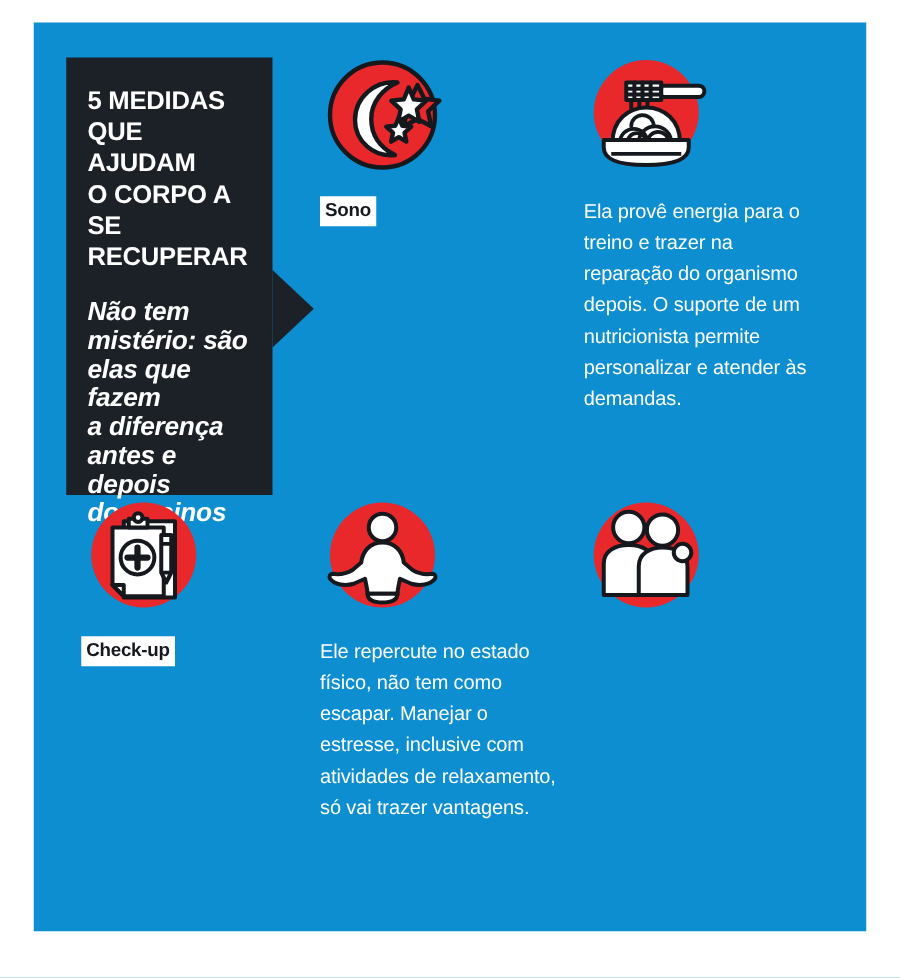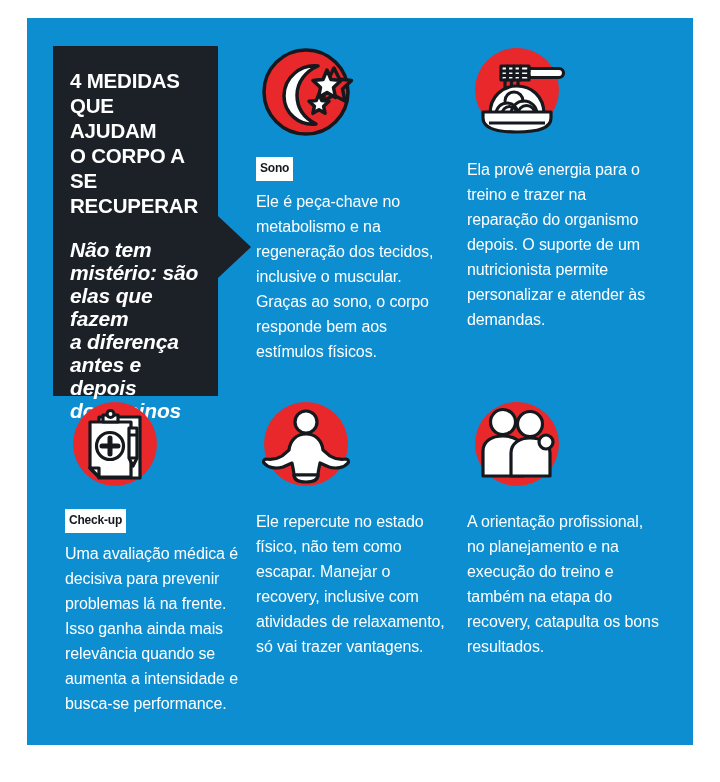--- a/index.html
+++ b/index.html
@@ -78,21 +78,21 @@
     width: 105px;
     height: 105px;
     margin-bottom: 8px;
   }
   .icon-wrap svg { display: block; }
 
   .card-heading {
     display: inline-block;
     background: #ffffff;
     color: #15191e;
-    font-size: 12px;
+    font-size: 15px;
     font-weight: bold;
     line-height: 21px;
     padding: 1px 4px 2px 4px;
     letter-spacing: -0.2px;
     margin-bottom: 8px;
   }
   .card-body {
     color: #ffffff;
     font-size: 16px;
     line-height: 25px;
@@ -100,21 +100,21 @@
     margin: 0;
     width: 192px;
   }
 </style>
 </head>
 <body>
 
 <div id="infographic">
 
   <div class="title-box">
-    <div class="title-main">4 MEDIDAS
+    <div class="title-main">5 MEDIDAS
 QUE AJUDAM
 O CORPO A SE
 RECUPERAR</div>
     <div class="title-sub">Não tem
 mistério: são
 elas que fazem
 a diferença
 antes e depois
 dos treinos</div>
   </div>
@@ -124,21 +124,20 @@
     <div class="icon-wrap">
       <svg width="105" height="105" viewBox="0 0 105 105">
         <circle cx="50" cy="48" r="42" fill="#e8282b" stroke="#15191e" stroke-width="3.5"></circle>
         <path d="M78 24 L83.5 35 L95.5 36.5 L86.5 45 L89 57 L78 51.2 L67 57 L69.5 45 L60.5 36.5 L72.5 35 Z" fill="#e8282b" stroke="#15191e" stroke-width="3.5" stroke-linejoin="round"></path>
         <path d="M62 22 C44 20 28 34 28 52 C28 69 43 82 60 80 C48 74 41 64 41 51 C41 38 50 27 62 22 Z" fill="#ffffff" stroke="#15191e" stroke-width="3.5" stroke-linejoin="round"></path>
         <path d="M71 26 L75 35.5 L85 36.5 L77.5 43.5 L79.5 53.5 L71 48.5 L62.5 53.5 L64.5 43.5 L57 36.5 L67 35.5 Z" fill="#ffffff" stroke="#15191e" stroke-width="3.5" stroke-linejoin="round"></path>
         <path d="M63 50 L65.8 56.6 L73 57.3 L67.6 62.2 L69.1 69.3 L63 65.7 L56.9 69.3 L58.4 62.2 L53 57.3 L60.2 56.6 Z" fill="#ffffff" stroke="#15191e" stroke-width="3.5" stroke-linejoin="round"></path>
       </svg>
     </div>
     <div class="card-heading">Sono</div>
-    <p class="card-body">Ele é peça-chave no metabolismo e na regeneração dos tecidos, inclusive o muscular. Graças ao sono, o corpo responde bem aos estímulos físicos.</p>
   </div>
 
   <div class="card c2">
     <div class="icon-wrap">
       <svg width="105" height="105" viewBox="0 0 105 105">
         <circle cx="50" cy="46" r="42" fill="#e8282b"></circle>
         <g stroke="#15191e" stroke-width="3.2" fill="#ffffff" stroke-linejoin="round" stroke-linecap="round">
           <path d="M34 22 L62 22 L62 36 L34 36 Z"></path>
           <path d="M62 24.5 L92 24.5 A4.5 4.5 0 0 1 92 33.5 L62 33.5 Z"></path>
           <line x1="40.5" y1="22" x2="40.5" y2="36"></line>
@@ -187,51 +186,49 @@
           <path d="M45 42 L45 58 M37 50 L53 50" stroke-width="5" stroke-linecap="round"></path>
         </g>
         <g stroke="#15191e" stroke-width="3.2" fill="#ffffff" stroke-linejoin="round">
           <path d="M64 32 L72 32 L72 62 L68 70 L64 62 Z"></path>
           <line x1="64" y1="39" x2="72" y2="39" stroke-width="3"></line>
           <line x1="64" y1="62" x2="72" y2="62" stroke-width="3"></line>
         </g>
       </svg>
     </div>
     <div class="card-heading">Check-up</div>
-    <p class="card-body">Uma avaliação médica é decisiva para prevenir problemas lá na frente. Isso ganha ainda mais relevância quando se aumenta a intensidade e busca-se performance.</p>
   </div>
 
   <div class="card c4">
     <div class="icon-wrap">
       <svg width="105" height="105" viewBox="0 0 105 105">
         <circle cx="50" cy="48" r="42" fill="#e8282b"></circle>
         <g fill="#ffffff" stroke="#15191e" stroke-width="3.2" stroke-linejoin="round" stroke-linecap="round">
           <circle cx="50" cy="26" r="11"></circle>
           <path d="M50 38 C60 38 66 45 67 54 L74 60 C79 63 84 64 90 63 C92 63 93 65 92 67
                    C88 72 80 73 73 71 L64 67 C63 72 62 76 62 79 L38 79 C38 76 37 72 36 67
                    L27 71 C20 73 12 72 8 67 C7 65 8 63 10 63 C16 64 21 63 26 60 L33 54
                    C34 45 40 38 50 38 Z"></path>
           <path d="M38 79 C38 84 43 86 50 86 C57 86 62 84 62 79 Z"></path>
         </g>
       </svg>
     </div>
-    <p class="card-body">Ele repercute no estado físico, não tem como escapar. Manejar o recovery, inclusive com atividades de relaxamento, só vai trazer vantagens.</p>
+    <p class="card-body">Ele repercute no estado físico, não tem como escapar. Manejar o estresse, inclusive com atividades de relaxamento, só vai trazer vantagens.</p>
   </div>
 
   <div class="card c5">
     <div class="icon-wrap">
       <svg width="105" height="105" viewBox="0 0 105 105">
         <circle cx="50" cy="48" r="42" fill="#e8282b"></circle>
         <g fill="#ffffff" stroke="#15191e" stroke-width="3.2" stroke-linejoin="round">
           <circle cx="36" cy="26" r="12.5"></circle>
           <path d="M16 55 C16 45 25 40 36 40 C47 40 56 45 56 55 L56 80 L16 80 Z"></path>
         </g>
         <g fill="#ffffff" stroke="#15191e" stroke-width="3.2" stroke-linejoin="round">
           <circle cx="63" cy="28" r="12.5"></circle>
           <path d="M44 57 C44 47 53 42 63 42 C74 42 83 47 83 57 L83 80 L44 80 Z"></path>
           <circle cx="79" cy="46" r="7"></circle>
         </g>
       </svg>
     </div>
-    <p class="card-body">A orientação profissional, no planejamento e na execução do treino e também na etapa do recovery, catapulta os bons resultados.</p>
   </div>
 
 </div>
 
 </body></html>

